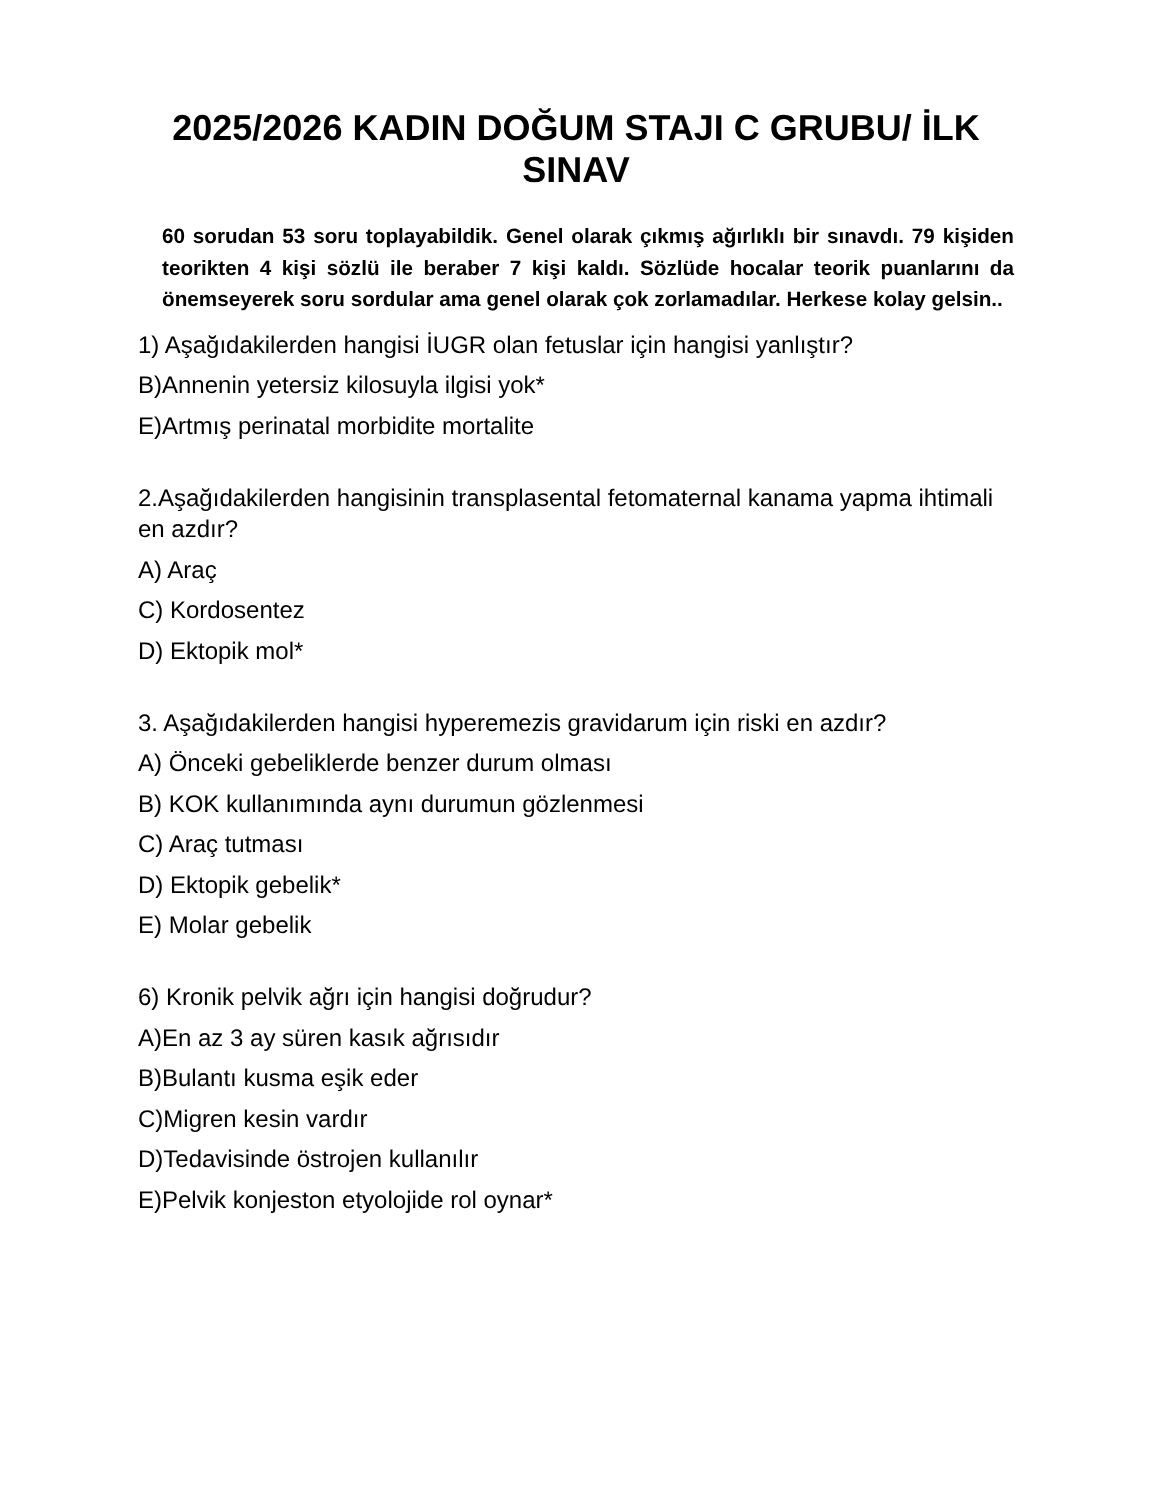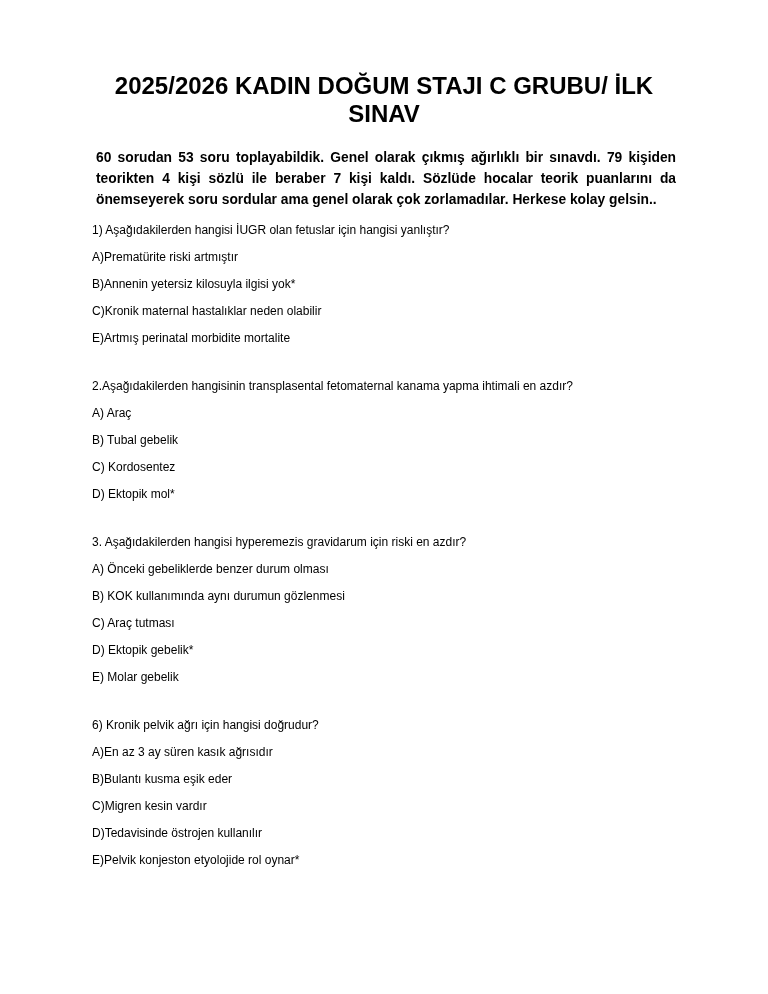--- a/index.html
+++ b/index.html
@@ -24,54 +24,51 @@
     text-align: center;
     margin: 0 0 20px 0;
     line-height: 1.15;
     letter-spacing: 0px;
   }
   .intro {
     font-size: 13.8px;
     font-weight: 700;
     line-height: 21px;
     text-align: justify;
-    margin: 0 0 10px 4px;
+    margin: 0 0 10px 16px;
   }
   .question {
     margin: 0 0 27px 0;
   }
   .q-text, .opt {
-    font-size: 12px;
+    font-size: 16px;
     font-weight: 400;
     line-height: 21px;
     margin: 0 0 6px 0;
     white-space: pre-wrap;
   }
 </style>
 </head>
 <body>
 
 <div class="page">
 
   <h1 class="doc-title">2025/2026 KADIN DOĞUM STAJI C GRUBU/ İLK SINAV</h1>
 
   <p class="intro">60 sorudan 53 soru toplayabildik. Genel olarak çıkmış ağırlıklı bir sınavdı. 79 kişiden teorikten 4 kişi sözlü ile beraber 7 kişi kaldı. Sözlüde hocalar teorik puanlarını da önemseyerek soru sordular ama genel olarak çok zorlamadılar. Herkese kolay gelsin..</p>
 
   <section class="question">
     <p class="q-text">1) Aşağıdakilerden hangisi İUGR olan fetuslar için hangisi yanlıştır?</p>
-    <p class="opt">A)Prematürite riski artmıştır</p>
     <p class="opt">B)Annenin yetersiz kilosuyla ilgisi yok*</p>
-    <p class="opt">C)Kronik maternal hastalıklar neden olabilir</p>
     <p class="opt">E)Artmış perinatal morbidite mortalite</p>
   </section>
 
   <section class="question">
     <p class="q-text">2.Aşağıdakilerden hangisinin transplasental fetomaternal kanama yapma ihtimali en azdır?</p>
     <p class="opt">A) Araç</p>
-    <p class="opt">B) Tubal gebelik</p>
     <p class="opt">C) Kordosentez</p>
     <p class="opt">D) Ektopik mol*</p>
   </section>
 
   <section class="question">
     <p class="q-text">3. Aşağıdakilerden hangisi hyperemezis gravidarum için riski en azdır?</p>
     <p class="opt">A) Önceki gebeliklerde benzer durum olması</p>
     <p class="opt">B) KOK kullanımında aynı durumun gözlenmesi</p>
     <p class="opt">C) Araç tutması</p>
     <p class="opt">D) Ektopik gebelik*</p>

